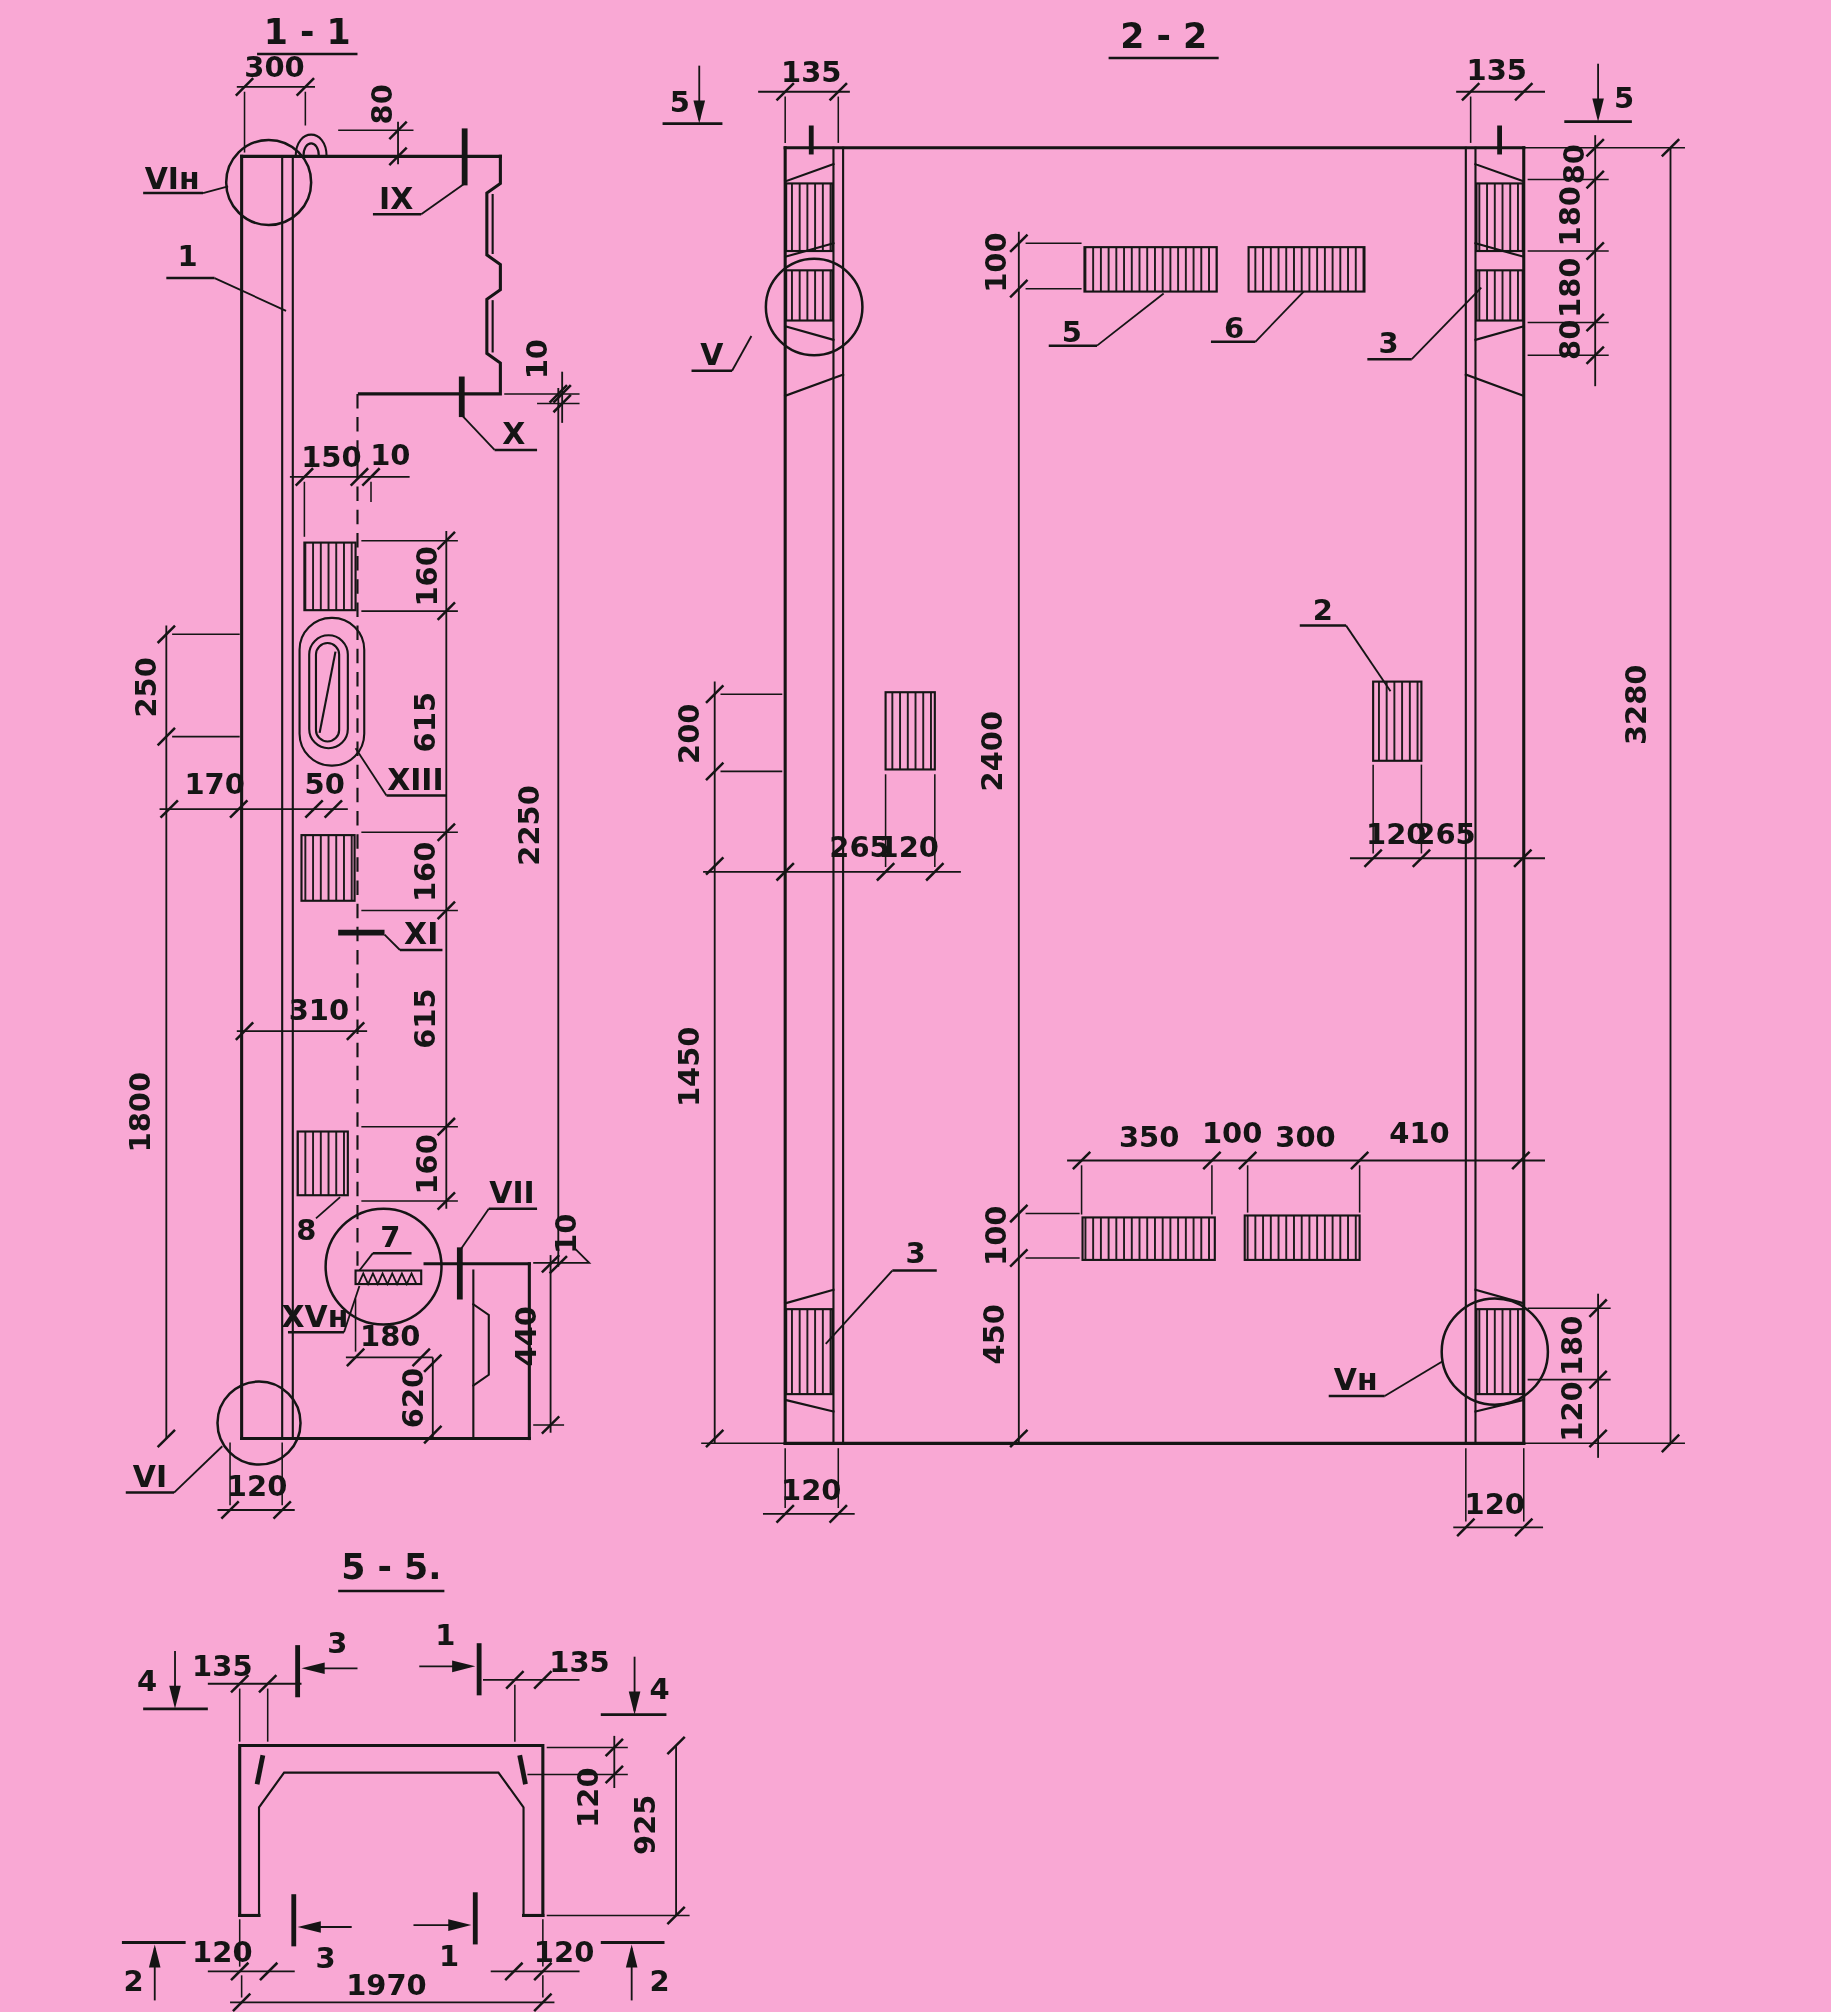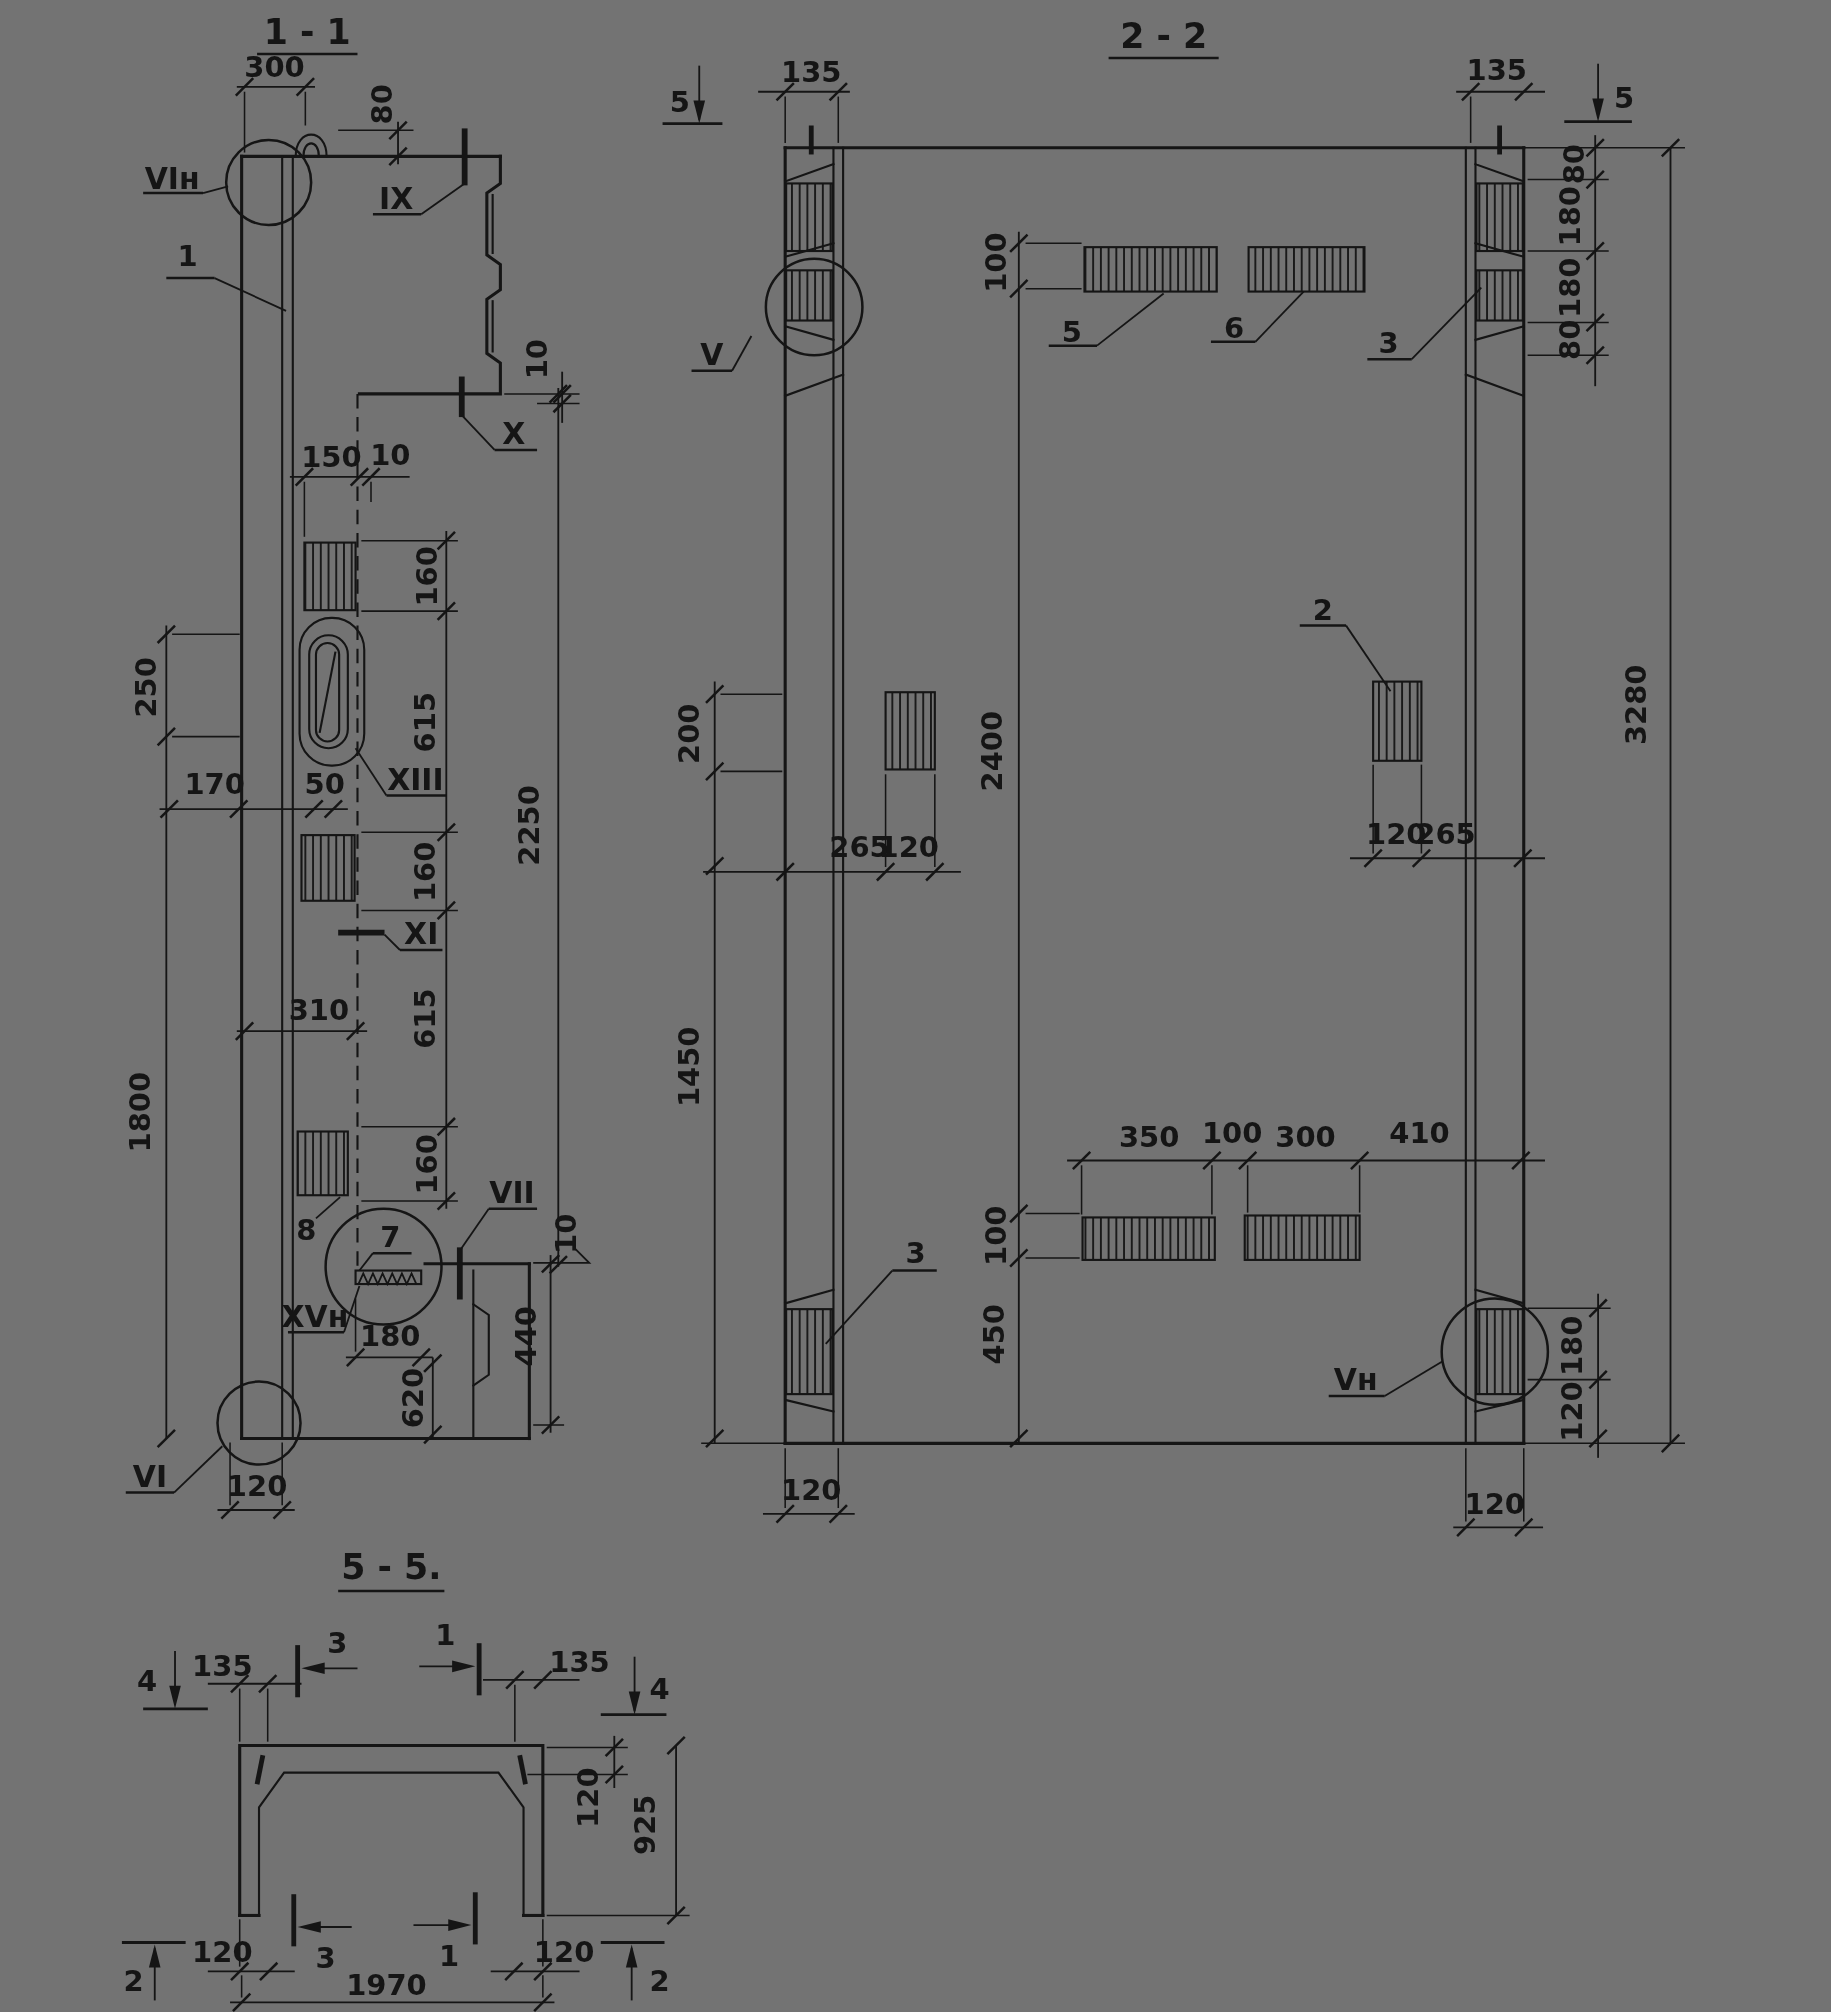--- a/index.html
+++ b/index.html
@@ -1,16 +1,16 @@
 <!DOCTYPE html>
 <html><head>
 <meta charset="utf-8">
 <style>
   html,body{margin:0;padding:0;background:#e8e8e8;}
-  .page{width:1832px;height:2012px;background:#737373;position:relative;font-family:"DejaVu Sans",sans-serif;}
+  .page{width:1832px;height:2012px;background:#f9a8d4;position:relative;font-family:"DejaVu Sans",sans-serif;}
   svg{position:absolute;left:0;top:0;}
   svg text{fill:#151515;font-family:"DejaVu Sans",sans-serif;font-weight:700;font-size:30px;}
   svg text.ttl{font-size:36px;}
   svg text.rom{font-size:31px;}
   .ol{stroke:#151515;stroke-width:3.2;fill:none;stroke-linecap:square;}
   .ol2{stroke:#151515;stroke-width:2.2;fill:none;stroke-linecap:square;}
   .dl{stroke:#151515;stroke-width:1.9;fill:none;}
   .xl{stroke:#151515;stroke-width:1.6;fill:none;}
   .cut{stroke:#151515;stroke-width:6;fill:none;stroke-linecap:butt;}
   .bar{stroke:#151515;stroke-width:5;fill:none;}

